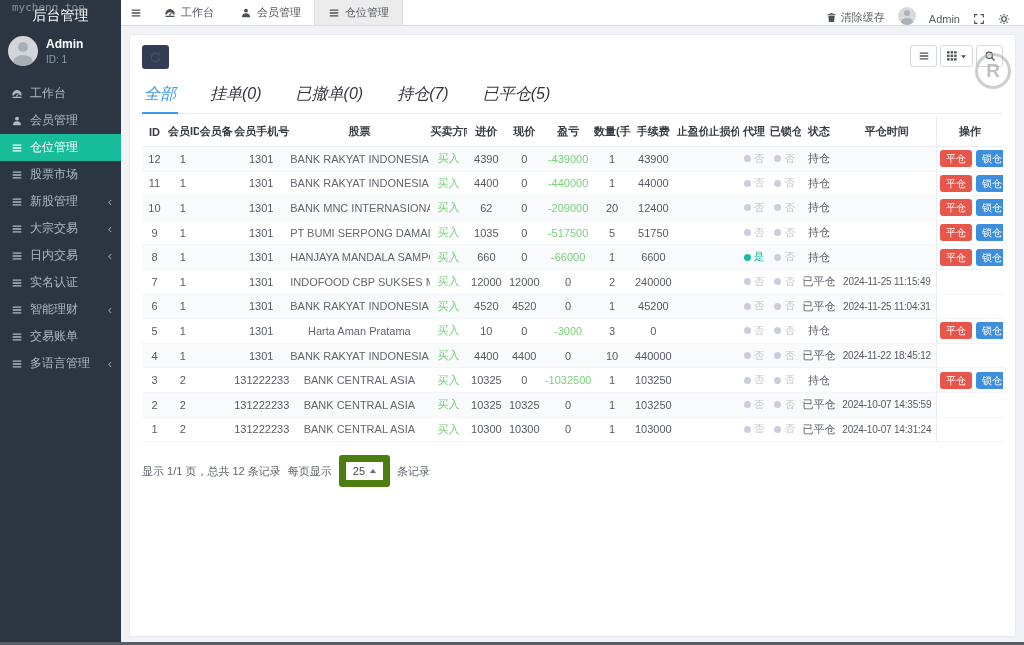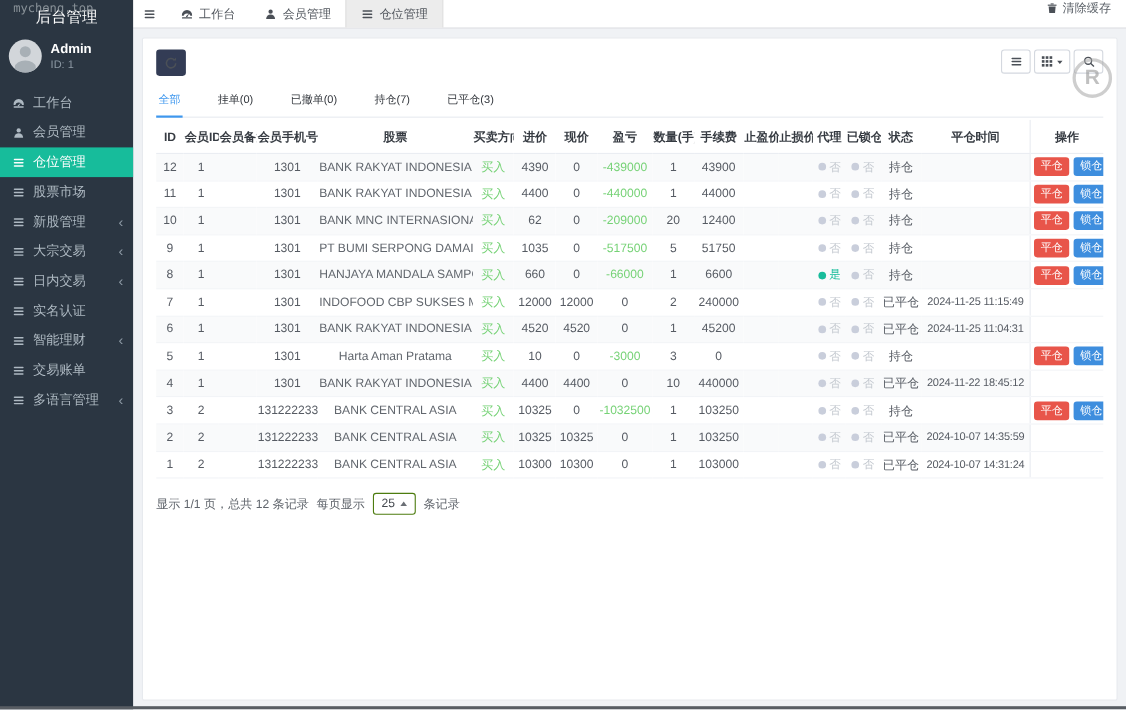--- a/index.html
+++ b/index.html
@@ -33,21 +33,21 @@
 
   
   .main { flex:1; display:flex; flex-direction:column; min-width:0; position:relative; }
 
   .navbar { height:26px; background:#fff; border-bottom:1px solid #d9dbe0; display:flex;
             align-items:stretch; font-size:11px; color:#52575e; flex:0 0 26px; }
   .nv-burger { width:30px; display:flex; align-items:center; justify-content:center; cursor:pointer; color:#4b5057; }
   .nv-tabs { display:flex; }
   .nv-tab { display:flex; align-items:center; gap:5px; padding:0 13px; cursor:pointer; color:#52575e; }
   .nv-tab.active { background:#ececec; border-left:1px solid #e0e0e0; border-right:1px solid #e0e0e0; }
-  .nv-right { margin-left:auto; display:flex; align-items:center; gap:13px; padding-right:14px; color:#595f66;flex-direction:column; }
+  .nv-right { margin-left:auto; display:flex; align-items:flex-end; gap:13px; padding-right:14px; color:#595f66; }
   .nv-cache { display:inline-flex; align-items:center; gap:4px; cursor:pointer; }
   .nv-avatar { width:18px; height:18px; border-radius:50%; background:#d6d9dd; position:relative; overflow:hidden; cursor:pointer; }
   .nv-avatar::before { content:""; position:absolute; top:3px; left:50%; transform:translateX(-50%);
                        width:6px; height:6px; border-radius:50%; background:#aab2b8; }
   .nv-avatar::after { content:""; position:absolute; top:11px; left:50%; transform:translateX(-50%);
                       width:12px; height:8px; border-radius:50% 50% 0 0; background:#aab2b8; }
   .nv-user { cursor:pointer; }
   .nv-ic { display:inline-flex; cursor:pointer; color:#4b5057; }
 
   .content { flex:1; padding:8px; min-height:0; position:relative; }
@@ -55,21 +55,21 @@
           padding:10px 12px; display:flex; flex-direction:column; }
 
   .card-top { display:flex; justify-content:space-between; align-items:flex-start; }
   .btn-refresh { width:27px; height:24px; background:#333c55; color:#fff; border:none; border-radius:3px;
                  display:flex; align-items:center; justify-content:center; cursor:pointer; }
   .top-btns { display:flex; gap:3px; }
   .top-btns button { height:22px; min-width:27px; background:#fff; border:1px solid #d4d8df; border-radius:3px;
                      color:#63676d; display:inline-flex; align-items:center; justify-content:center; gap:2px;
                      cursor:pointer; padding:0 5px; }
 
-  .filter-tabs { display:flex; gap:30px; margin-top:9px; border-bottom:1px solid #e7eaef; font-size:10px; }
+  .filter-tabs { display:flex; gap:30px; margin-top:9px; border-bottom:1px solid #e7eaef; font-size:16px;font-style:italic; }
   .ftab { padding:6px 2px 7px; color:#33373d; cursor:pointer; white-space:nowrap; }
   .ftab.active { color:#3e97ee; border-bottom:2px solid #3e97ee; margin-bottom:-1px; }
 
   table { width:100%; border-collapse:collapse; table-layout:fixed; margin-top:2px; }
   th { font-size:11px; font-weight:bold; color:#363b42; padding:8px 1px 7px; border-bottom:1px solid #eaedf2;
        white-space:nowrap; overflow:hidden; text-align:center; }
   td { font-size:11px; color:#565b63; padding:0 1px; height:24.6px; border-bottom:1px solid #f2f4f7;
        text-align:center; white-space:nowrap; overflow:hidden; }
   tbody tr:nth-child(odd) td { background:#f9fafb; }
   td.col-actions, th.col-actions { border-left:1px solid #e9ecf1; background:#fff !important; }
@@ -79,21 +79,21 @@
   .badge { display:inline-flex; align-items:center; gap:3px; font-size:10.5px; color:#c3c8cf; }
   .badge .dot { width:7px; height:7px; border-radius:50%; background:#c9cedb; display:inline-block; }
   .badge.yes { color:#17bc9b; }
   .badge.yes .dot { background:#17bc9b; }
   .row-btn { border:none; color:#fff; font-size:10px; padding:3px 6px; border-radius:3px; cursor:pointer;
              margin:0 2px; font-family:inherit; line-height:1.1; }
   .btn-close { background:#e8554a; }
   .btn-lock { background:#3e8ede; }
 
   .pager { margin-top:13px; font-size:11px; color:#5f646b; display:flex; align-items:center; gap:7px; }
-  .page-size { border:1px solid #4d7c0f; border-radius:3px; padding:3px 7px; display:inline-flex;
+  .page-size { border:7px solid #4d7c0f; border-radius:3px; padding:3px 7px; display:inline-flex;
                align-items:center; gap:5px; font-size:11px; cursor:pointer; color:#45494f; background:#fff; }
   .caret-up { width:0; height:0; border-left:3.5px solid transparent; border-right:3.5px solid transparent;
               border-bottom:4.5px solid #6b6f75; display:inline-block; }
 
   .wm-logo { position:absolute; top:27px; right:13px; width:36px; height:36px;
              border:3px solid rgba(165,165,165,.55); border-radius:50%; display:flex; align-items:center;
              justify-content:center; font-size:19px; font-weight:bold; color:rgba(150,150,150,.6); z-index:3;
              background:transparent; }
   .bottom-edge { position:absolute; left:0; bottom:0; width:1024px; height:3px; background:#585d63; z-index:9; }
 </style>
@@ -349,21 +349,21 @@
                 </span>
             </button>
           </div>
         </div>
 
         <div class="filter-tabs">
             <div class="ftab active">全部</div>
             <div class="ftab">挂单(0)</div>
             <div class="ftab">已撤单(0)</div>
             <div class="ftab">持仓(7)</div>
-            <div class="ftab">已平仓(3)</div>
+            <div class="ftab">已平仓(5)</div>
           </div>
 
         <table>
           <colgroup>
             <col style="width:2.9%">
               <col style="width:3.7%">
               <col style="width:4.0%">
               <col style="width:6.5%">
             <col style="width:16.3%">
               <col style="width:4.4%">

